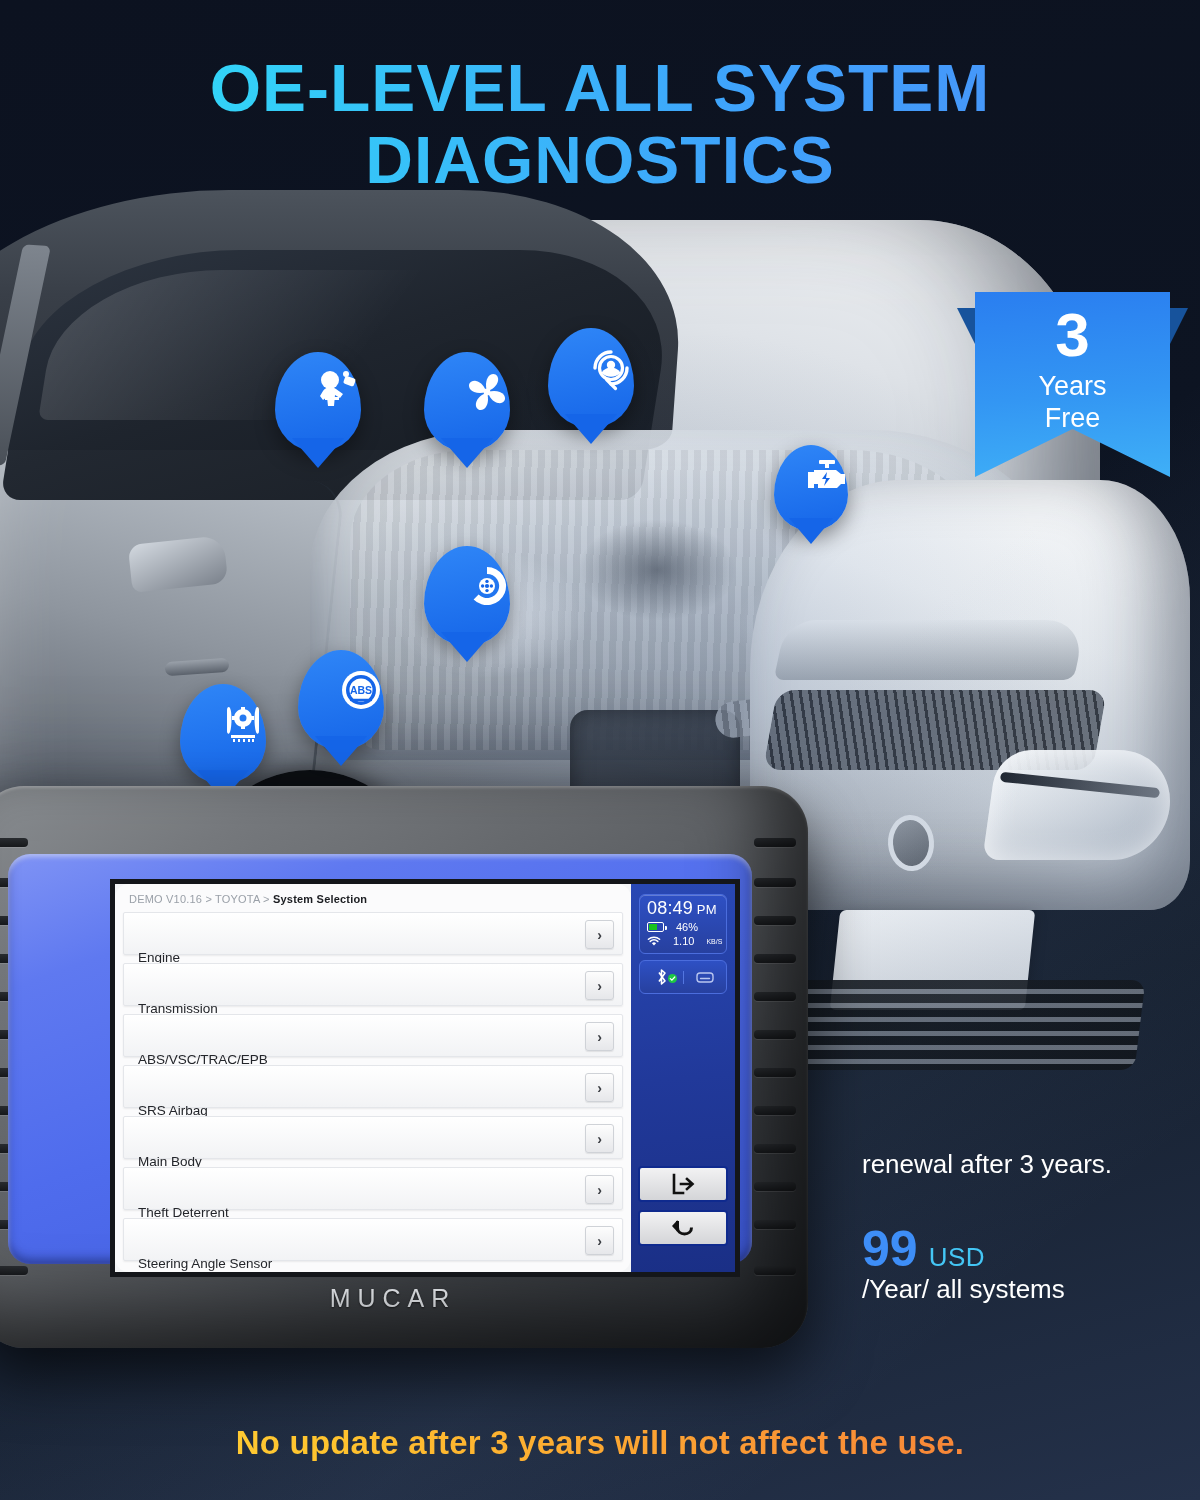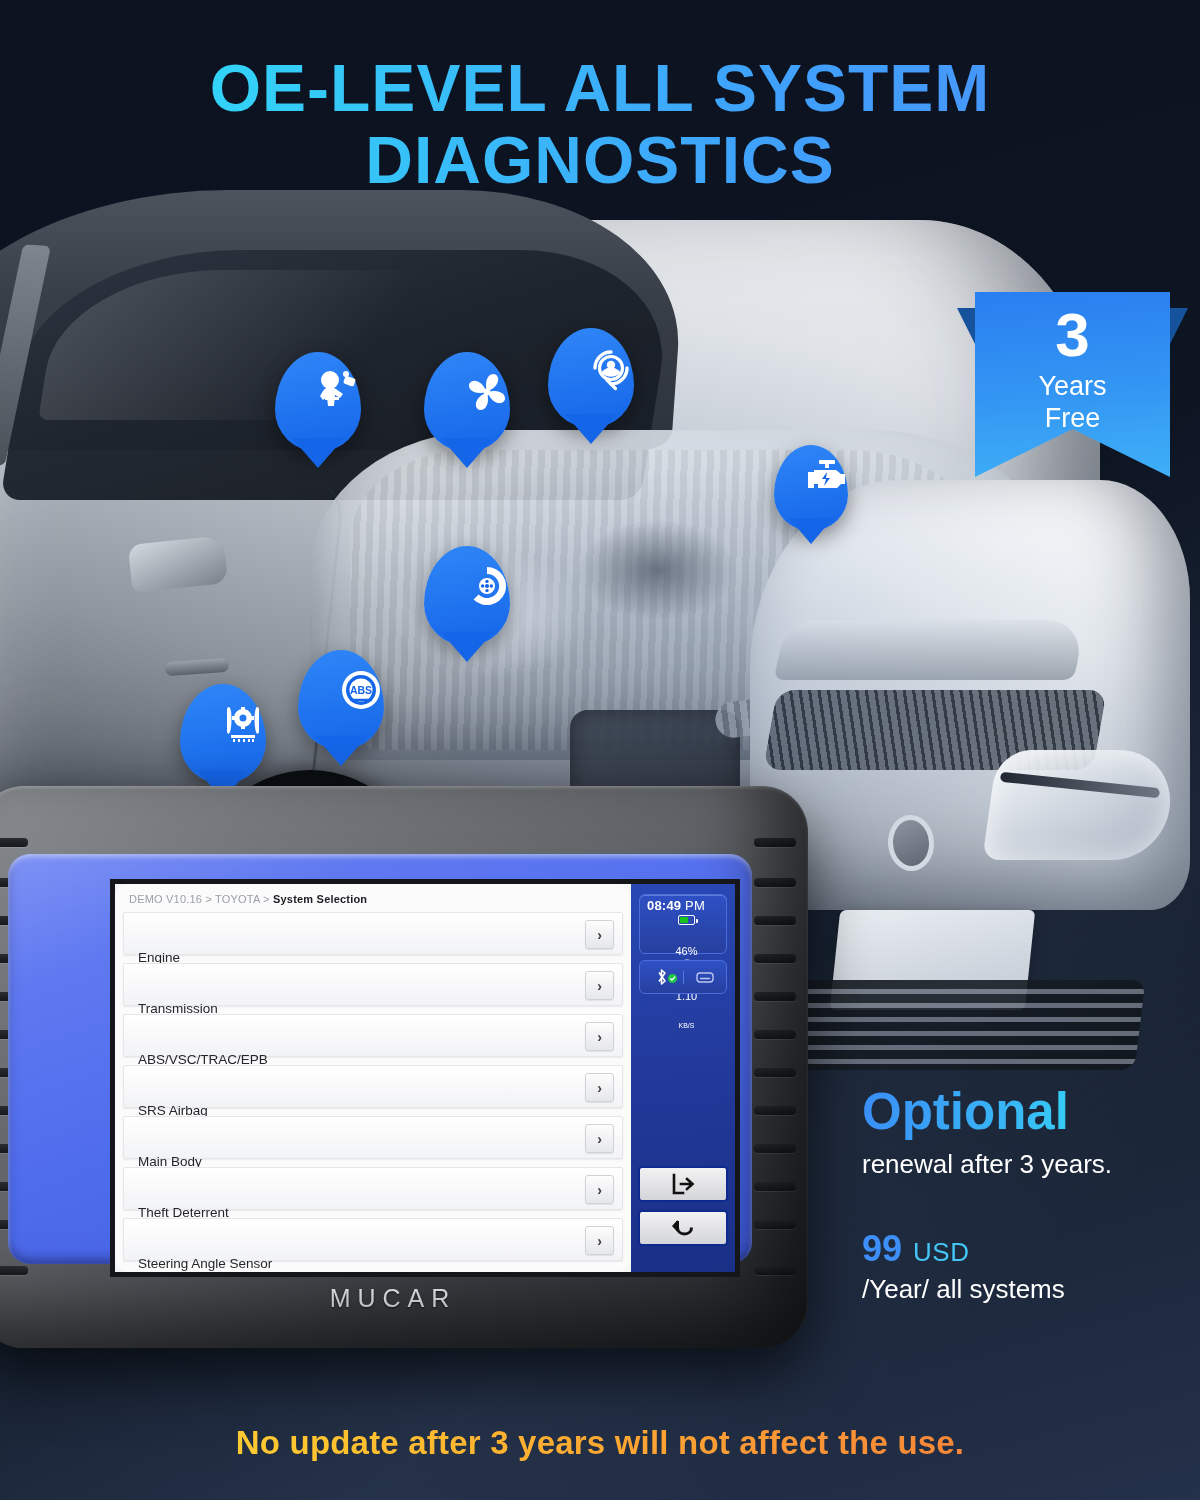--- a/index.html
+++ b/index.html
@@ -281,21 +281,21 @@
     background:linear-gradient(175deg,#2948b4 0%, #21399a 50%, #1a2f86 100%);
   }
   .status-card{
     position:absolute; left:8px; top:10px; width:88px; height:60px;
     background:linear-gradient(180deg,#2e50c4,#27409f);
     border:1px solid #4b6ddd; border-radius:6px; color:#fff;
     box-shadow: inset 0 1px 0 rgba(255,255,255,.25);
   }
   .st-time{ font-size:13px; font-weight:bold; padding:3px 0 0 7px; letter-spacing:.2px;}
   .st-time span{ font-size:13px; font-weight:normal; }
-  .st-row{ display:flex; align-items:center; gap:20px; padding:2px 0 0 7px; font-size:11px;flex-direction:column; }
+  .st-row{ display:flex; align-items:center; gap:12px; padding:2px 0 0 7px; font-size:11px; }
   .batt{
     width:17px; height:10px; border:1.5px solid #fff; border-radius:2px; position:relative;
     display:inline-block;
   }
   .batt i{ position:absolute; left:1px; top:1px; width:8px; height:6px; background:#19c21e; display:block;}
   .batt::after{ content:""; position:absolute; right:-4px; top:2.5px; width:2px; height:4px; background:#fff; border-radius:0 1px 1px 0;}
   .st-small{ font-size:7px; }
   .conn-card{
     position:absolute; left:8px; top:76px; width:88px; height:34px;
     background:linear-gradient(180deg,#2e50c4,#27409f);
@@ -321,21 +321,21 @@
   
   .opt-title{
     position:absolute; left:862px; top:1083px; font-size:51px; font-weight:bold; line-height:58px;
     background:linear-gradient(95deg,#3a8ef7 0%, #39b6f6 70%, #36cdf6 100%);
     -webkit-background-clip:text; background-clip:text; -webkit-text-fill-color:transparent; color:transparent;
   }
   .opt-sub{
     position:absolute; left:862px; top:1147px; font-size:26px; color:#fff; line-height:34px;
   }
   .price-line{ position:absolute; left:862px; top:1222px; display:flex; align-items:baseline; gap:11px; }
-  .price-num{ font-size:36px; font-weight:bold; color:#3e8ef7; line-height:54px; }
+  .price-num{ font-size:50px; font-weight:bold; color:#3e8ef7; line-height:54px; }
   .price-cur{ font-size:26px; color:#44c6f5; letter-spacing:.5px; }
   .price-sub{ position:absolute; left:862px; top:1272px; font-size:26px; color:#fff; line-height:34px; }
 
   .footer{
     position:absolute; left:0; top:1424px; width:1200px; text-align:center;
     font-size:33px; font-weight:bold; letter-spacing:.2px;
     background:linear-gradient(95deg,#ffd93b 0%, #ffc32e 28%, #fb9a34 62%, #f4713c 100%);
     -webkit-background-clip:text; background-clip:text; -webkit-text-fill-color:transparent; color:transparent;
   }
 </style>
@@ -523,21 +523,21 @@
         </div>
         <div class="row">
           <span class="row-label">Steering Angle Sensor</span>
           <span class="row-arrow">›</span>
         </div>
       </div>
     </div>
 
     <div class="sidepanel">
       <div class="status-card">
-        <div class="st-time"><span style="font-size:13px;font-weight:bold">08:49</span> <span>PM</span></div>
+        <div class="st-time"><span style="font-size:18px;font-weight:normal">08:49</span> <span>PM</span></div>
         <div class="st-row">
           <span class="batt">
               <i></i>
             </span>
           <span>46%</span>
         </div>
         <div class="st-row">
           <svg width="14" height="11" viewBox="0 0 14 11">
             <path d="M7 9.6 4.9 7.2a3.3 3.3 0 0 1 4.2 0z" fill="#fff"></path>
             <path d="M1.4 3.3a8.6 8.6 0 0 1 11.2 0" stroke="#fff" stroke-width="1.5" fill="none" stroke-linecap="round"></path>
@@ -572,21 +572,20 @@
       </div>
       <div class="navbtn back">
         <svg width="25" height="22" viewBox="0 0 25 22">
           <path d="M6.5 4v6.5c0 4 3 6.5 7 6.5s7-2.5 7-6.5" stroke="#111" stroke-width="3" fill="none" stroke-linecap="butt"></path>
           <path d="M6.5 3 1 9l5.5 6z" fill="#111"></path>
         </svg>
       </div>
     </div>
   </div>
 
-  <div class="opt-title">Optional</div>
   <div class="opt-sub">renewal after 3 years.</div>
   <div class="price-line">
     <span class="price-num">99</span>
     <span class="price-cur">USD</span>
   </div>
   <div class="price-sub">/Year/ all systems</div>
 
   <div class="footer">No update after 3 years will not affect the use.</div>
 
 </div>

